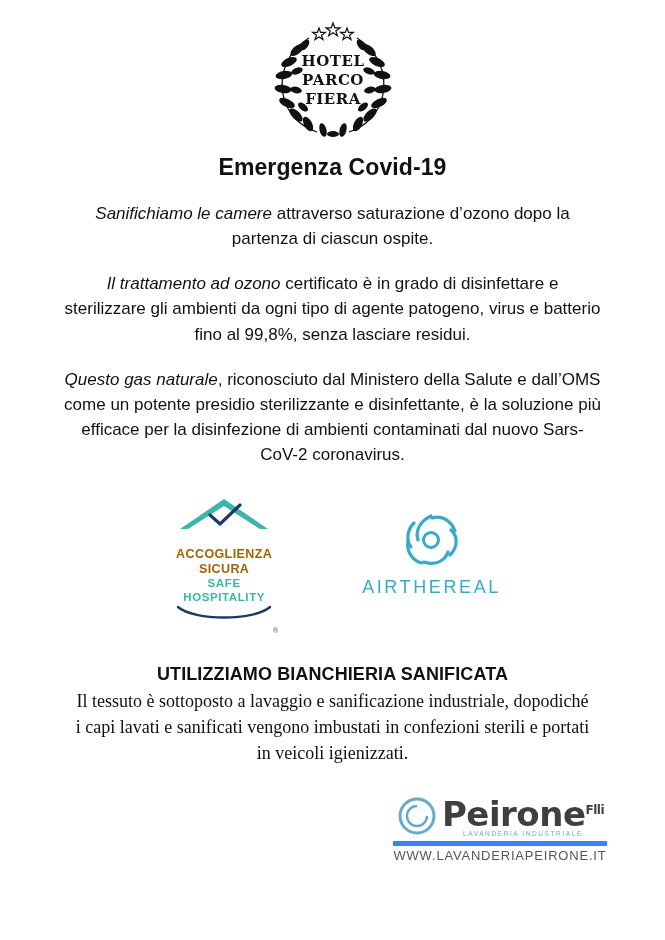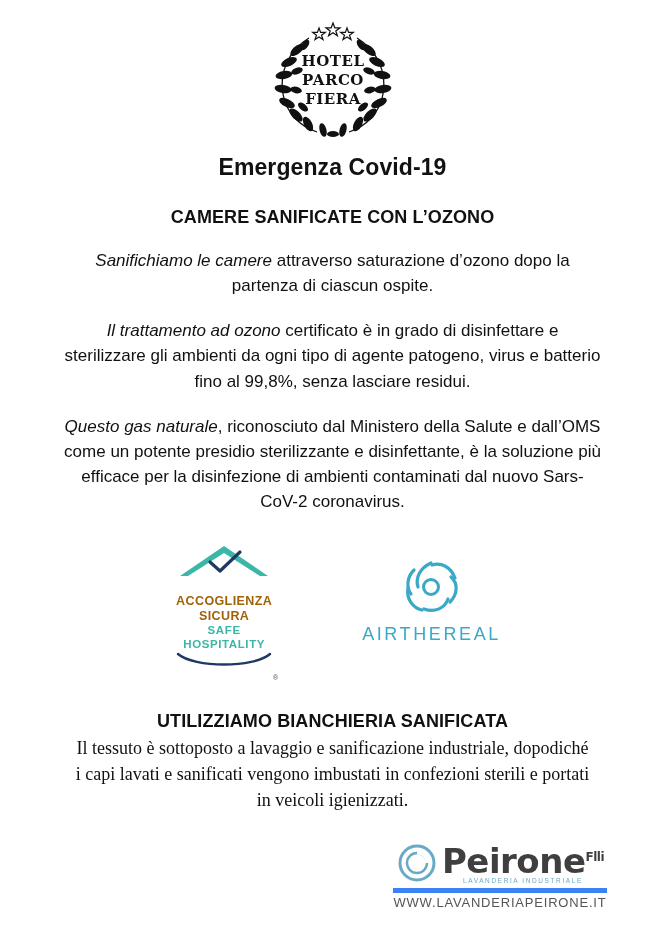--- a/index.html
+++ b/index.html
@@ -223,21 +223,20 @@
 
         <text x="80" y="52" text-anchor="middle" font-family="DejaVu Serif, serif" font-size="15" font-weight="bold" fill="#111" letter-spacing="0.5">HOTEL</text>
         <text x="80" y="71" text-anchor="middle" font-family="DejaVu Serif, serif" font-size="15" font-weight="bold" fill="#111" letter-spacing="0.5">PARCO</text>
         <text x="80" y="90" text-anchor="middle" font-family="DejaVu Serif, serif" font-size="15" font-weight="bold" fill="#111" letter-spacing="0.5">FIERA</text>
       </svg>
     </div>
   </div>
 
   <h1 class="title">Emergenza Covid-19</h1>
 
-  <h2 class="subtitle">CAMERE SANIFICATE CON L’OZONO</h2>
 
   <p class="para">
     <span class="lead">Sanifichiamo le camere</span><span> attraverso saturazione d’ozono dopo la partenza di ciascun ospite.</span>
   </p>
 
   <p class="para">
     <span class="lead">Il trattamento ad ozono</span><span> certificato è in grado di disinfettare e sterilizzare gli ambienti da ogni tipo di agente patogeno, virus e batterio fino al 99,8%, senza lasciare residui.</span>
   </p>
 
   <p class="para">

